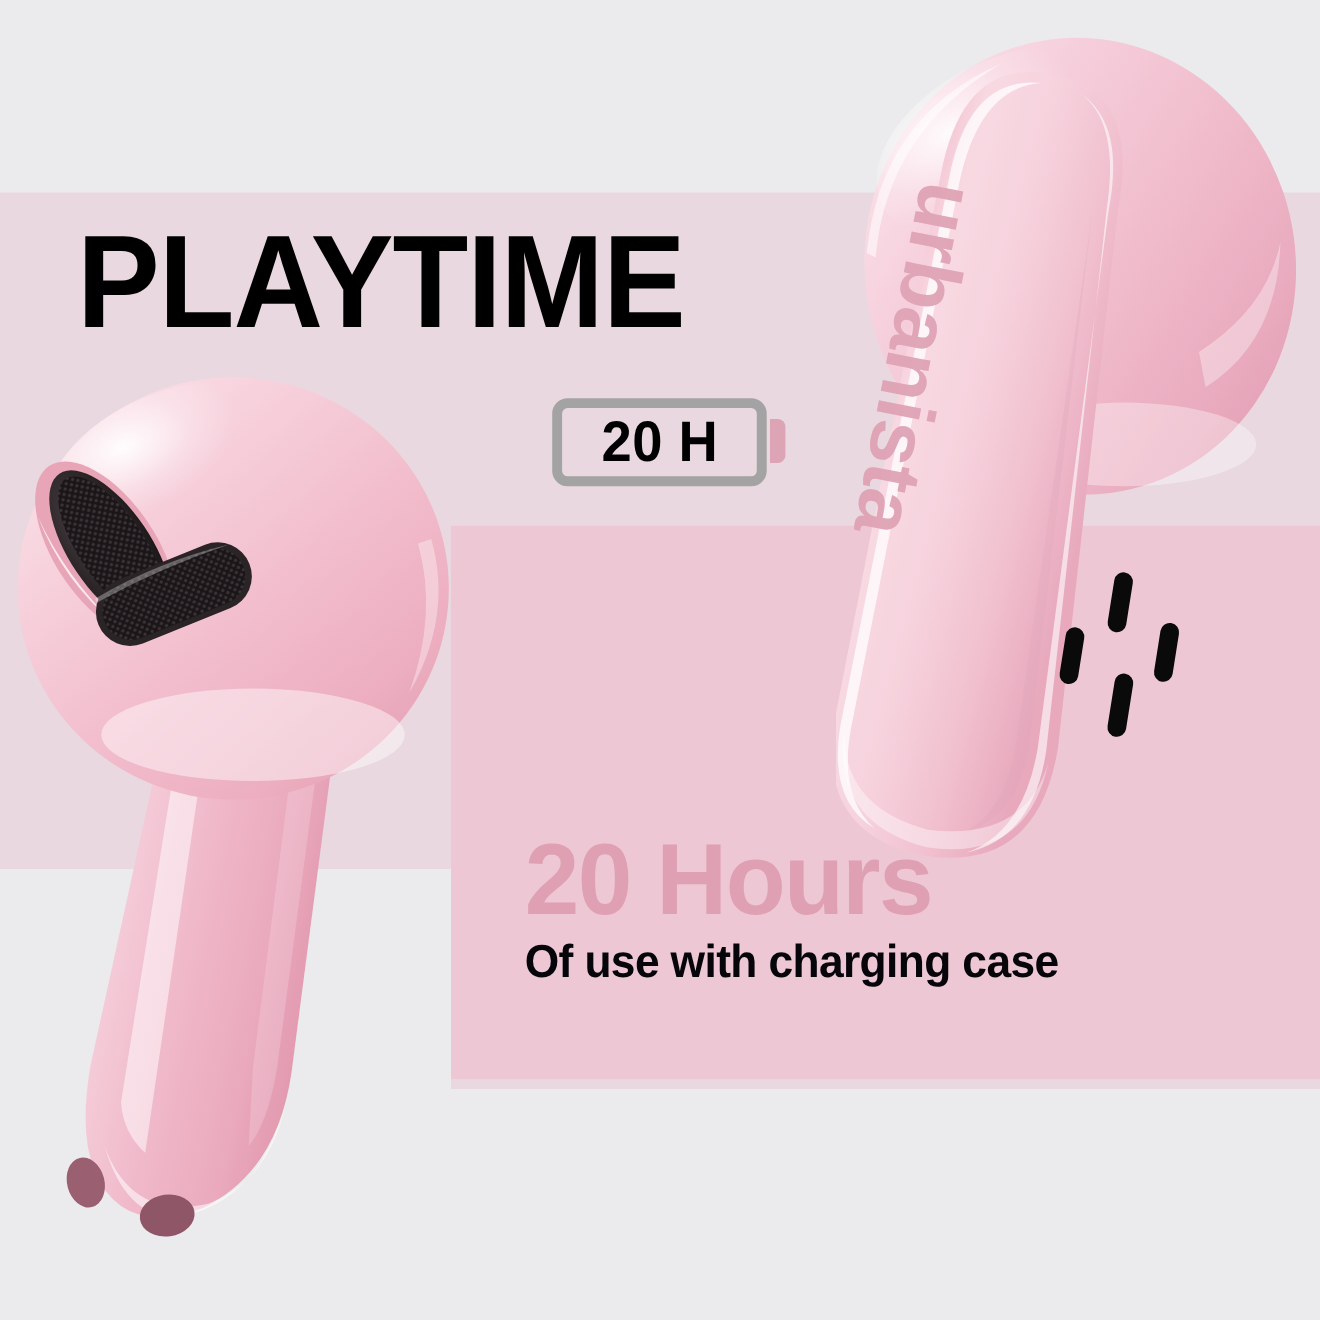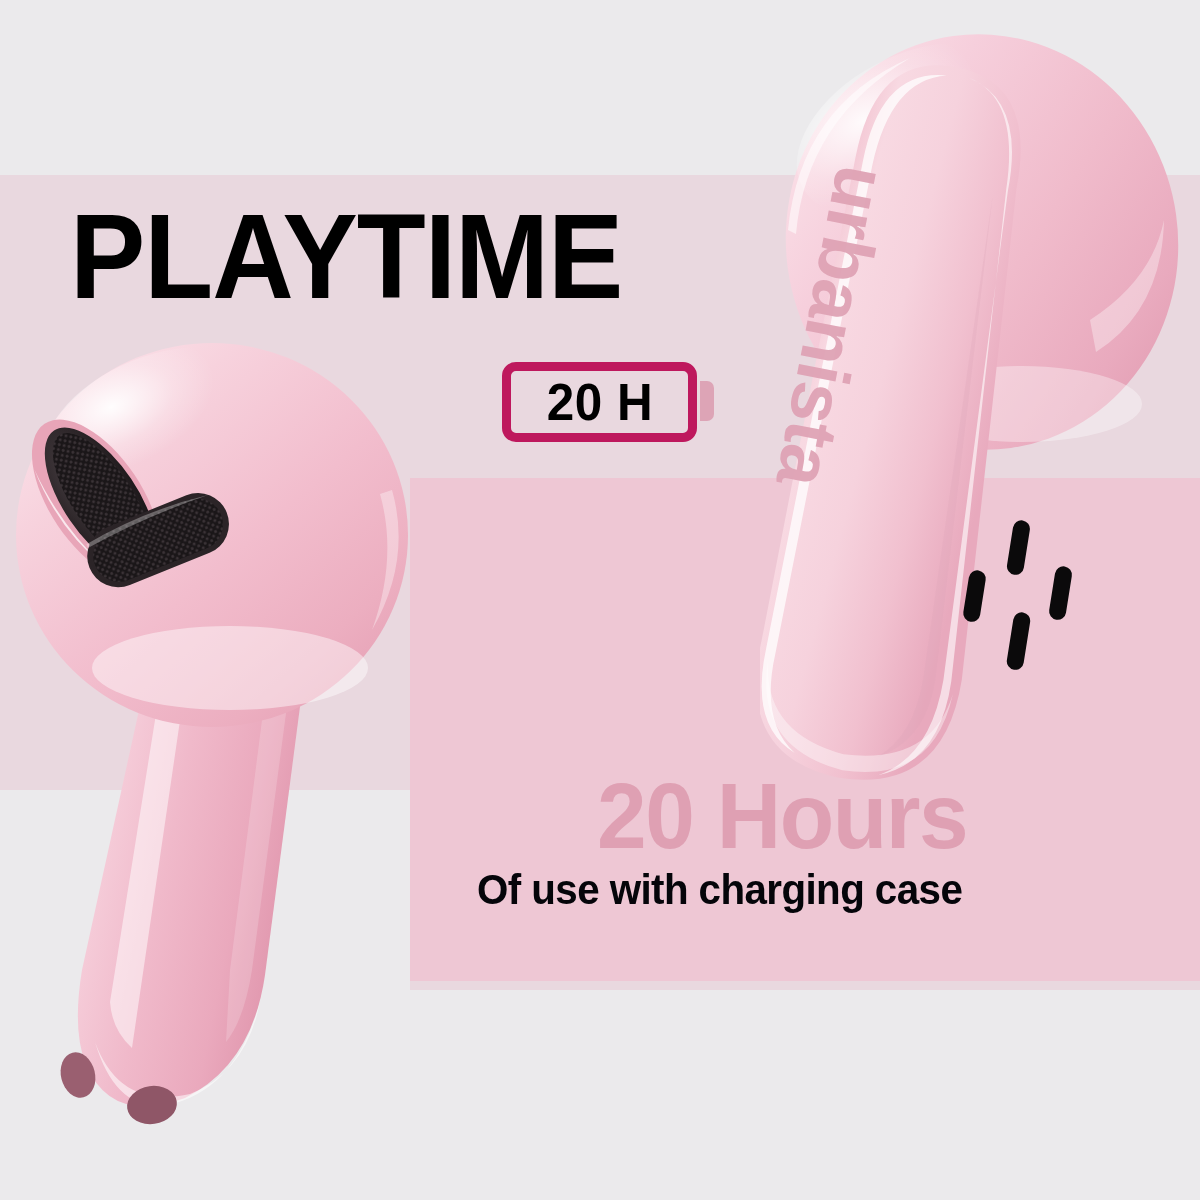--- a/index.html
+++ b/index.html
@@ -59,21 +59,21 @@
     z-index: 30;
   }
 
   
   .battery {
     position: absolute;
     left: 502px;
     top: 362px;
     width: 195px;
     height: 80px;
-    border: 9px solid #be185d;
+    border: 9px solid #a3a3a3;
     border-radius: 14px;
     box-sizing: border-box;
     display: flex;
     align-items: center;
     justify-content: center;
     z-index: 30;
   }
   .battery-label {
     font-size: 52px;
     font-weight: 700;
@@ -111,21 +111,21 @@
     font-size: 42px;
     line-height: 1.08;
     font-weight: 700;
     color: #05050a;
     letter-spacing: -0.6px;
     margin-top: 7px;
     transform: scaleX(0.96);
     transform-origin: left top;
   }
   #spec-1 { left: 477px; top: 518px; }
-  #spec-2 { left: 477px; top: 772px; text-align: right; }
+  #spec-2 { left: 477px; top: 756px; }
 
   
   .bud-left {
     position: absolute;
     left: 0px;
     top: 330px;
     width: 460px;
     height: 820px;
     z-index: 20;
   }

